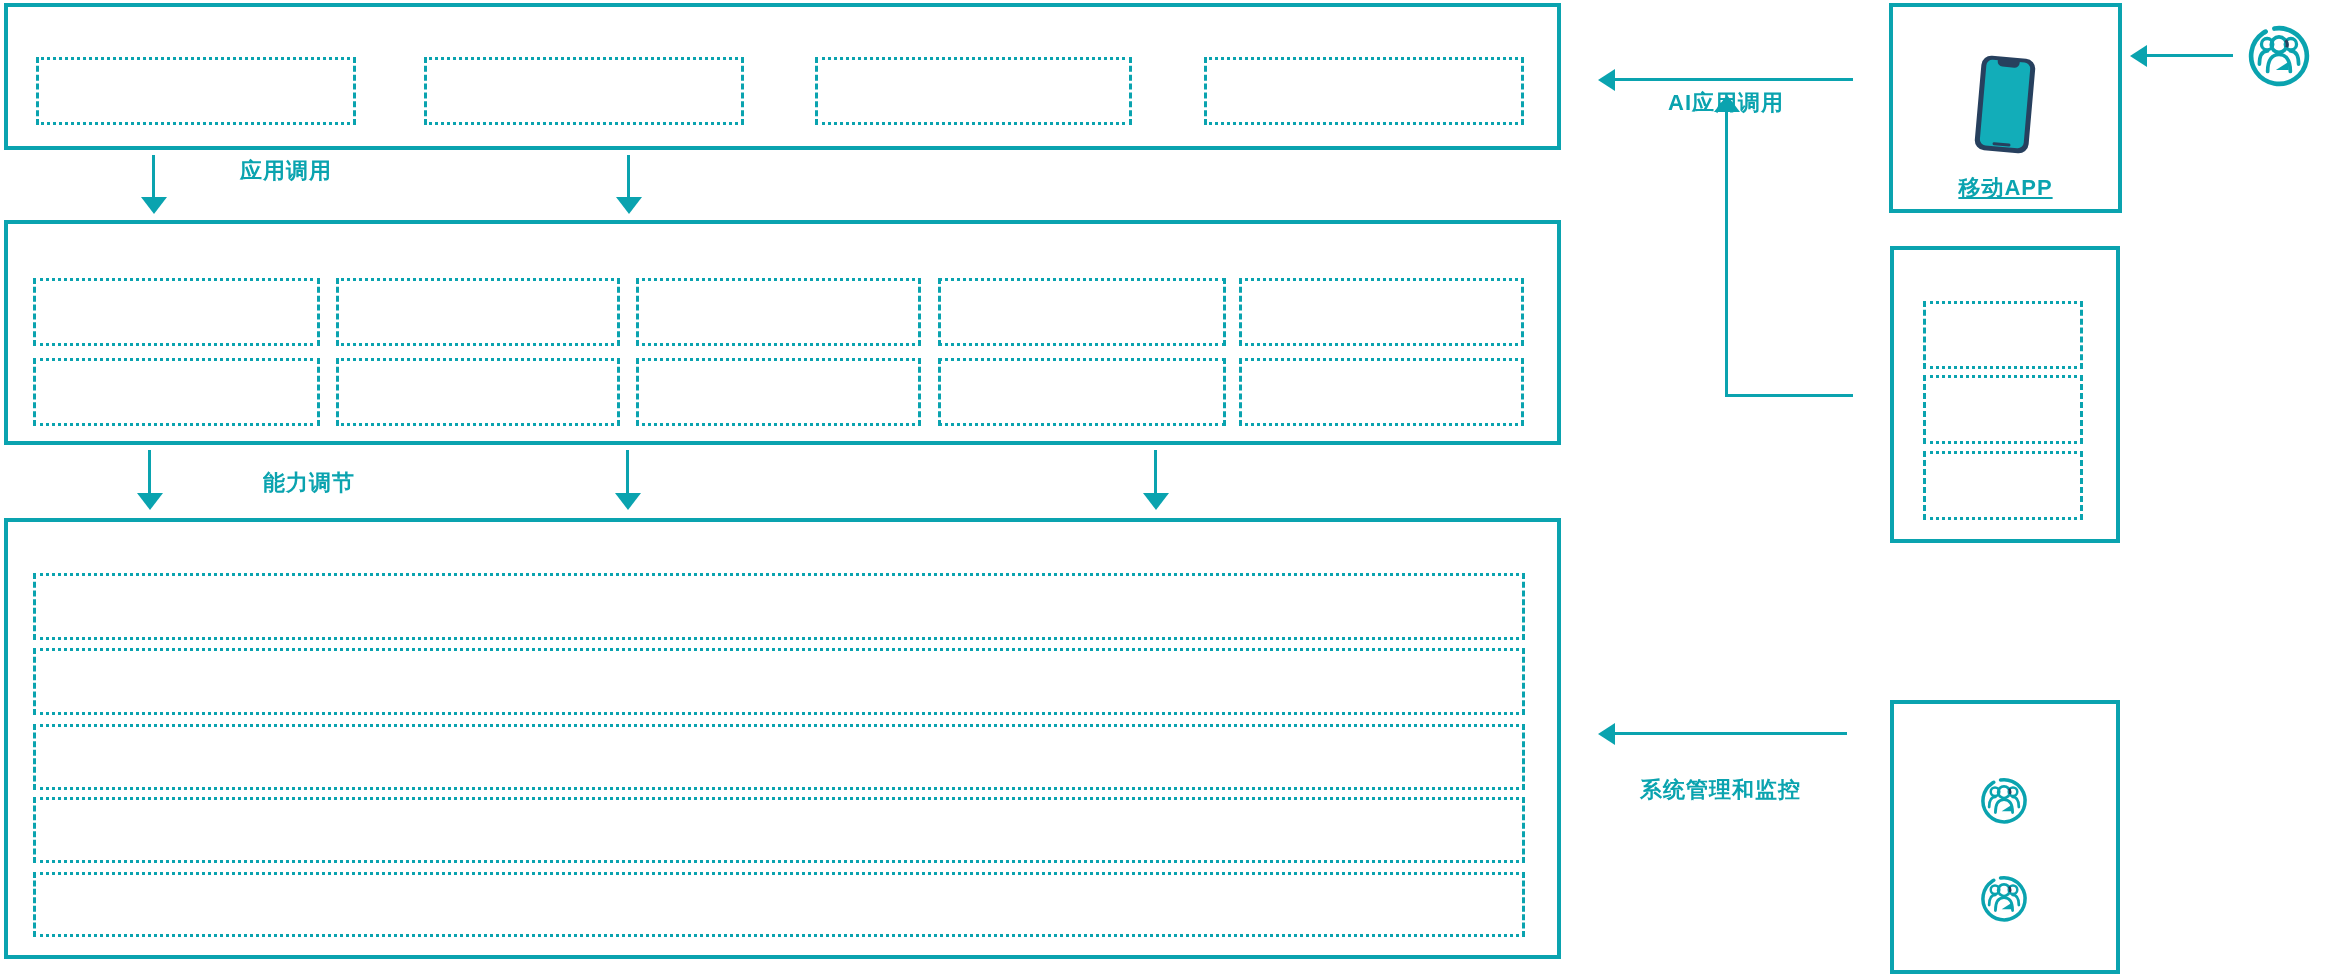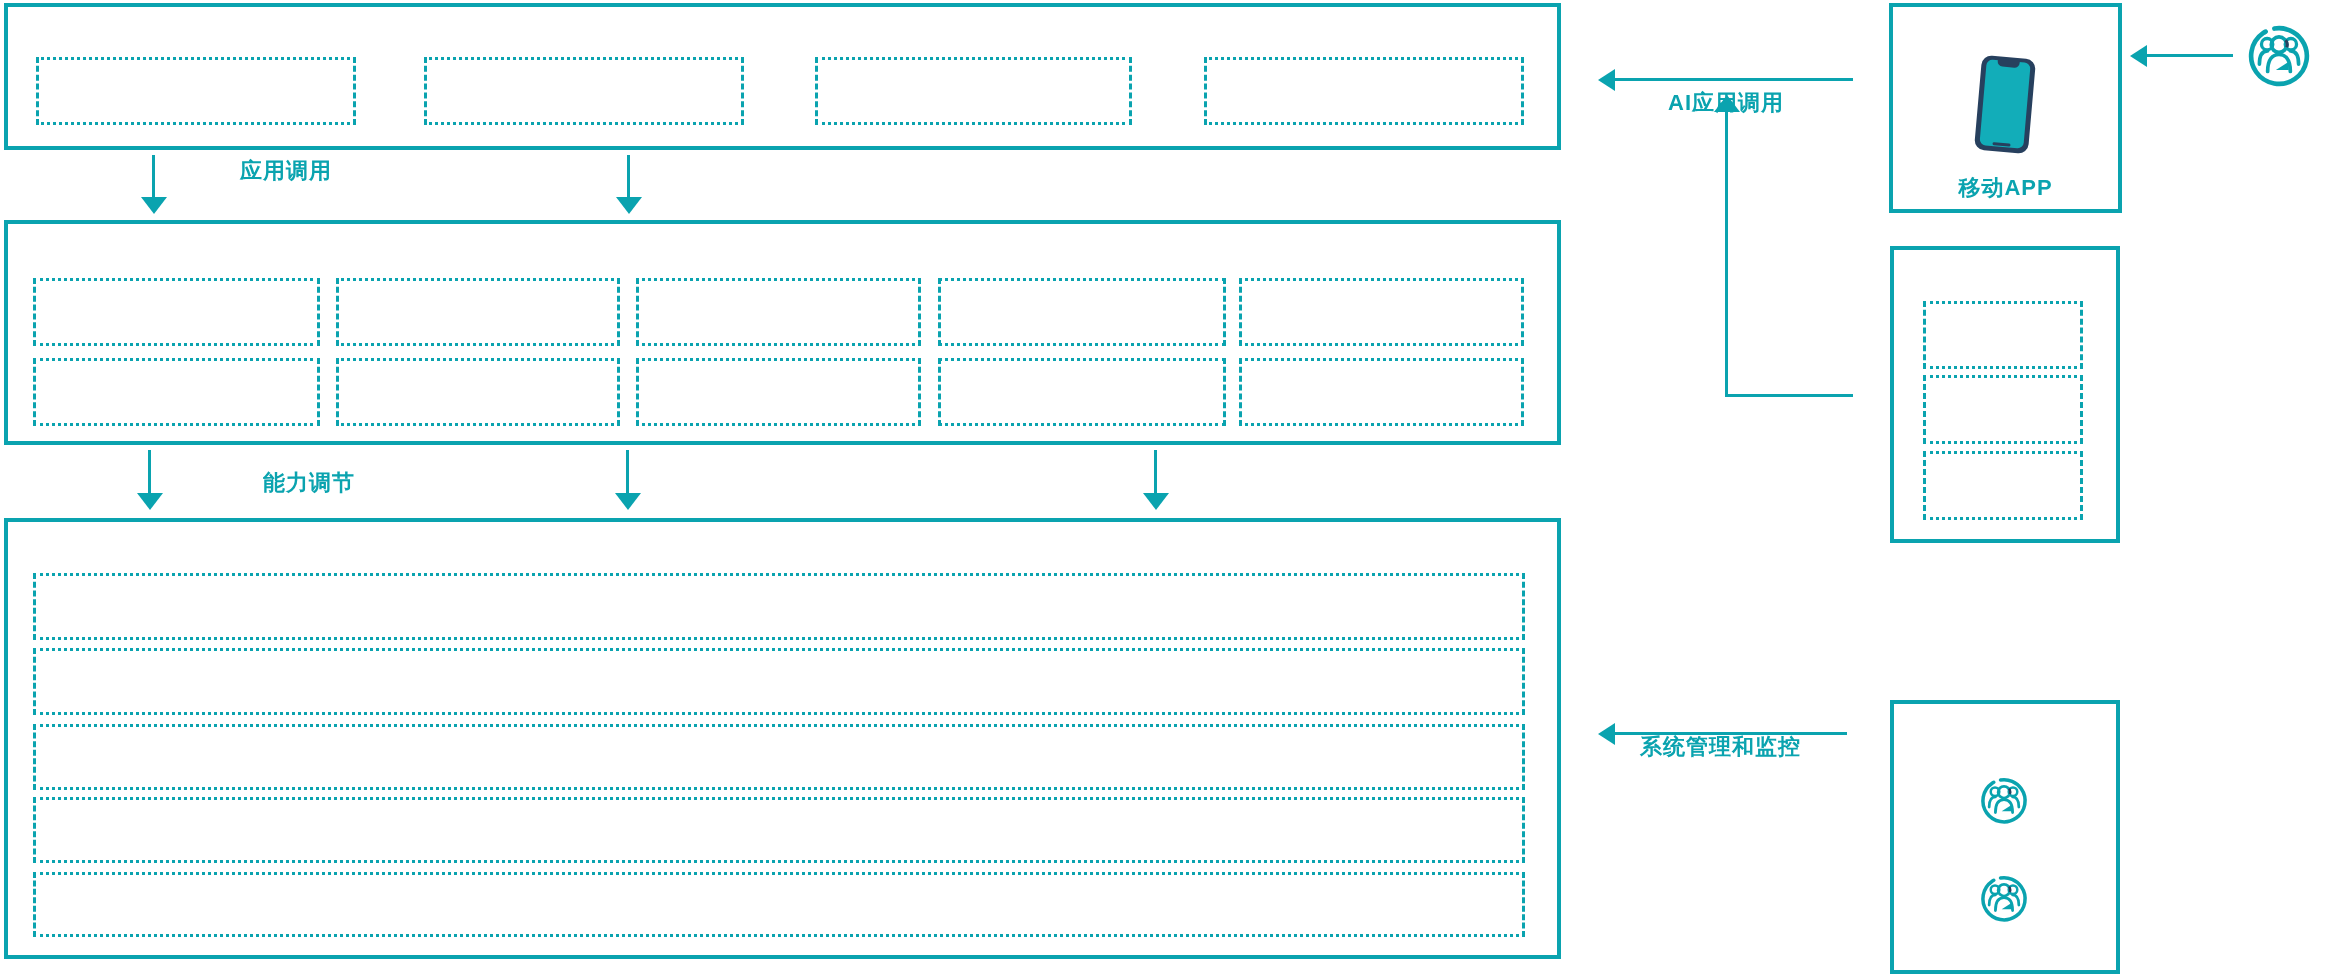--- a/index.html
+++ b/index.html
@@ -24,21 +24,21 @@
   .head-up{position:absolute;width:0;height:0;border-left:13px solid transparent;border-right:13px solid transparent;border-bottom:17px solid var(--teal);}
   .head-left{position:absolute;width:0;height:0;border-top:11px solid transparent;border-bottom:11px solid transparent;border-right:17px solid var(--teal);}
   .phone{
     position:absolute;left:1978px;top:57px;width:54px;height:95px;
     background:var(--navy);border-radius:10px;transform:rotate(5deg);
   }
   .phone .screen{position:absolute;left:5px;top:4px;right:5px;bottom:5px;background:#12adb9;border-radius:6px;}
   .phone .notch{position:absolute;left:50%;top:2px;width:22px;height:8px;margin-left:-11px;background:var(--navy);border-radius:0 0 5px 5px;}
   .phone .homebar{position:absolute;left:50%;bottom:6px;width:18px;height:3px;margin-left:-9px;background:var(--navy);border-radius:2px;}
   .icon-wrap{position:absolute;}
-  .center-text{text-align:center;}
+  .center-text{text-align:center;text-decoration:underline;}
 </style>
 </head>
 <body>
 
 <div class="stage">
 
   <div class="solid-box" style="left:4px;top:3px;width:1557px;height:147px;"></div>
   <div class="dbox" style="left:36px;top:57px;width:320px;height:68px;"></div>
   <div class="dbox" style="left:424px;top:57px;width:320px;height:68px;"></div>
   <div class="dbox" style="left:815px;top:57px;width:317px;height:68px;"></div>
@@ -128,21 +128,21 @@
 
   <div class="solid-box" style="left:1890px;top:246px;width:230px;height:297px;"></div>
   <div class="dbox" style="left:1923px;top:301px;width:160px;height:68px;"></div>
   <div class="dbox" style="left:1923px;top:375px;width:160px;height:69px;"></div>
   <div class="dbox" style="left:1923px;top:451px;width:160px;height:69px;"></div>
 
   <div>
     <div class="stem" style="left:1612px;top:732px;width:235px;height:3px;"></div>
     <div class="head-left" style="left:1598px;top:723px;"></div>
   </div>
-  <div class="label" style="left:1640px;top:732px;text-align:right;">系统管理和监控</div>
+  <div class="label" style="left:1640px;top:775px;text-align:right;">系统管理和监控</div>
 
   <div class="solid-box" style="left:1890px;top:700px;width:230px;height:274px;"></div>
   <div class="icon-wrap" style="left:1979px;top:775px;width:50px;height:50px;">
     <svg width="50" height="50" viewBox="0 0 64 64">
       <circle cx="32" cy="33" r="27" fill="none" stroke="#0aa3af" stroke-width="4.5" stroke-dasharray="3 9 170" stroke-linecap="round" transform="rotate(-125 32 33)"></circle>
       <path d="M13 41 C13 32 16 28 21 28" fill="none" stroke="#0aa3af" stroke-width="3.5" stroke-linecap="round"></path>
       <path d="M51 41 C51 32 48 28 43 28" fill="none" stroke="#0aa3af" stroke-width="3.5" stroke-linecap="round"></path>
       <circle cx="20.5" cy="21.5" r="5.5" fill="none" stroke="#0aa3af" stroke-width="3.2"></circle>
       <circle cx="43.5" cy="21.5" r="5.5" fill="none" stroke="#0aa3af" stroke-width="3.2"></circle>
       <circle cx="32" cy="22" r="7.5" fill="none" stroke="#0aa3af" stroke-width="3.6"></circle>

